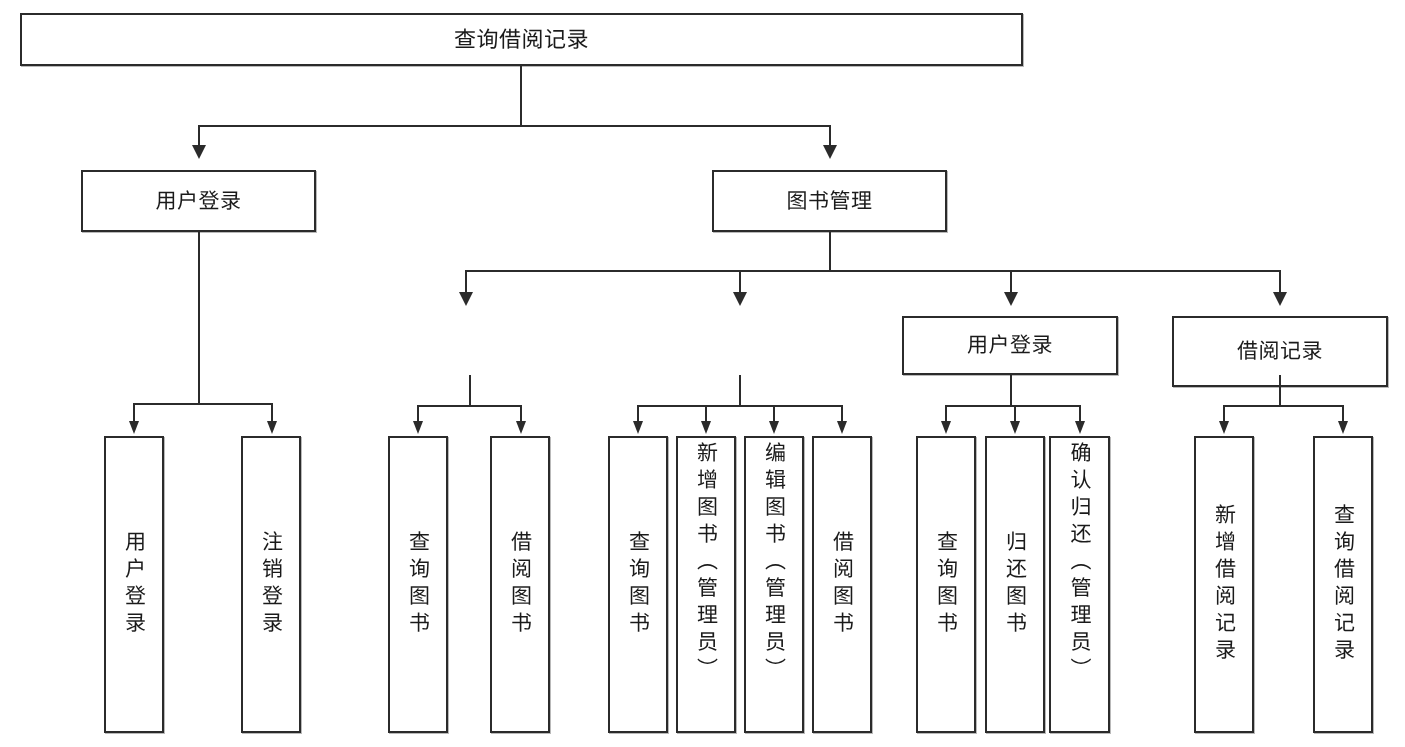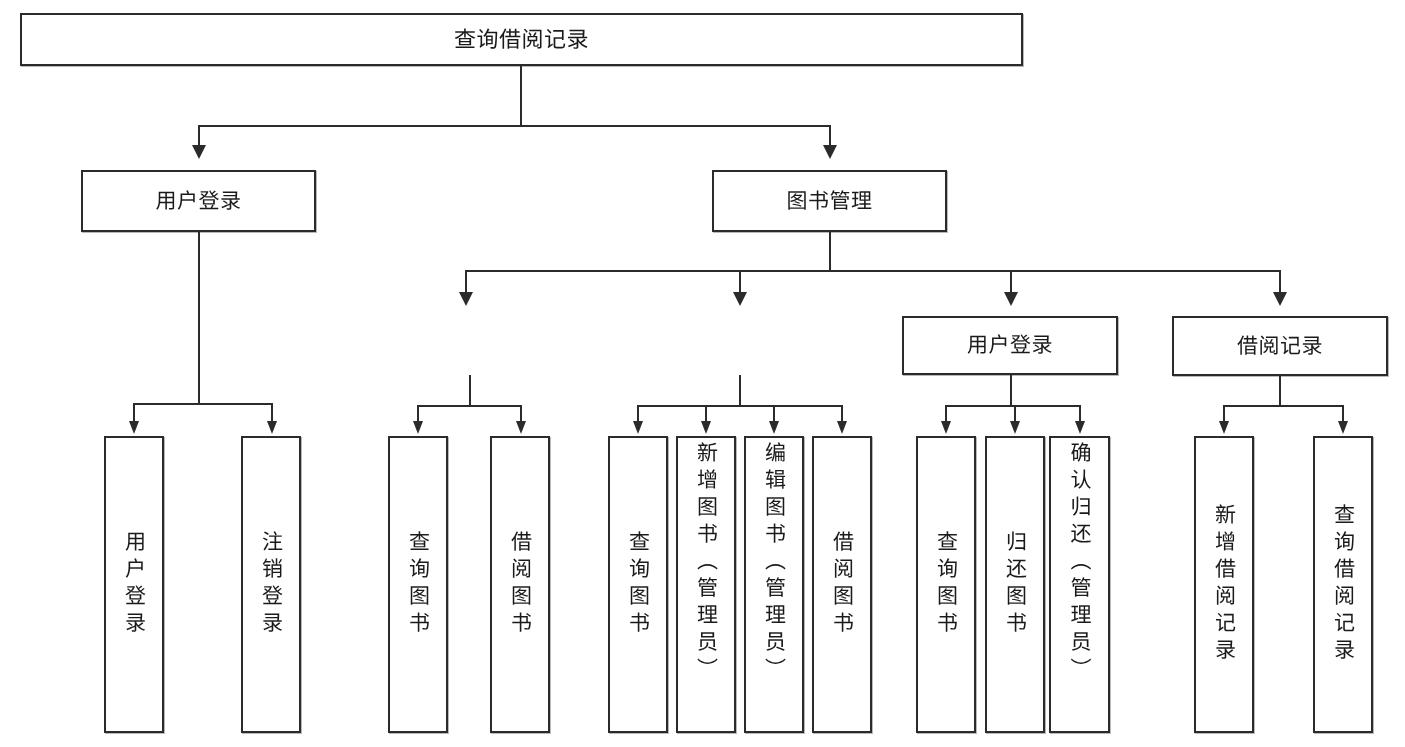--- a/index.html
+++ b/index.html
@@ -138,21 +138,21 @@
   <div class="line-v" style="left:739px; top:270px; height:25px;"></div>
   <div class="arrow" style="left:733px; top:292px;"></div>
   <div class="line-v" style="left:1010px; top:270px; height:25px;"></div>
   <div class="arrow" style="left:1004px; top:292px;"></div>
   <div class="line-v" style="left:1279px; top:270px; height:25px;"></div>
   <div class="arrow" style="left:1273px; top:292px;"></div>
 
   <div class="node horiz" style="left:902px; top:316px; width:216px; height:59px;">
     <span class="node-label">用户登录</span>
   </div>
-  <div class="node horiz" style="left:1172px; top:316px; width:216px; height:60px;">
+  <div class="node horiz" style="left:1172px; top:316px; width:216px; height:71px;">
     <span class="node-label">借阅记录</span>
   </div>
 
   <div class="line-v" style="left:469px; top:375px; height:31px;"></div>
   <div class="line-h" style="left:417px; top:405px; width:105px;"></div>
   <div class="line-v" style="left:417px; top:405px; height:18px;"></div>
   <div class="arrow slim" style="left:413px; top:421px;"></div>
   <div class="line-v" style="left:520px; top:405px; height:18px;"></div>
   <div class="arrow slim" style="left:516px; top:421px;"></div>
 

